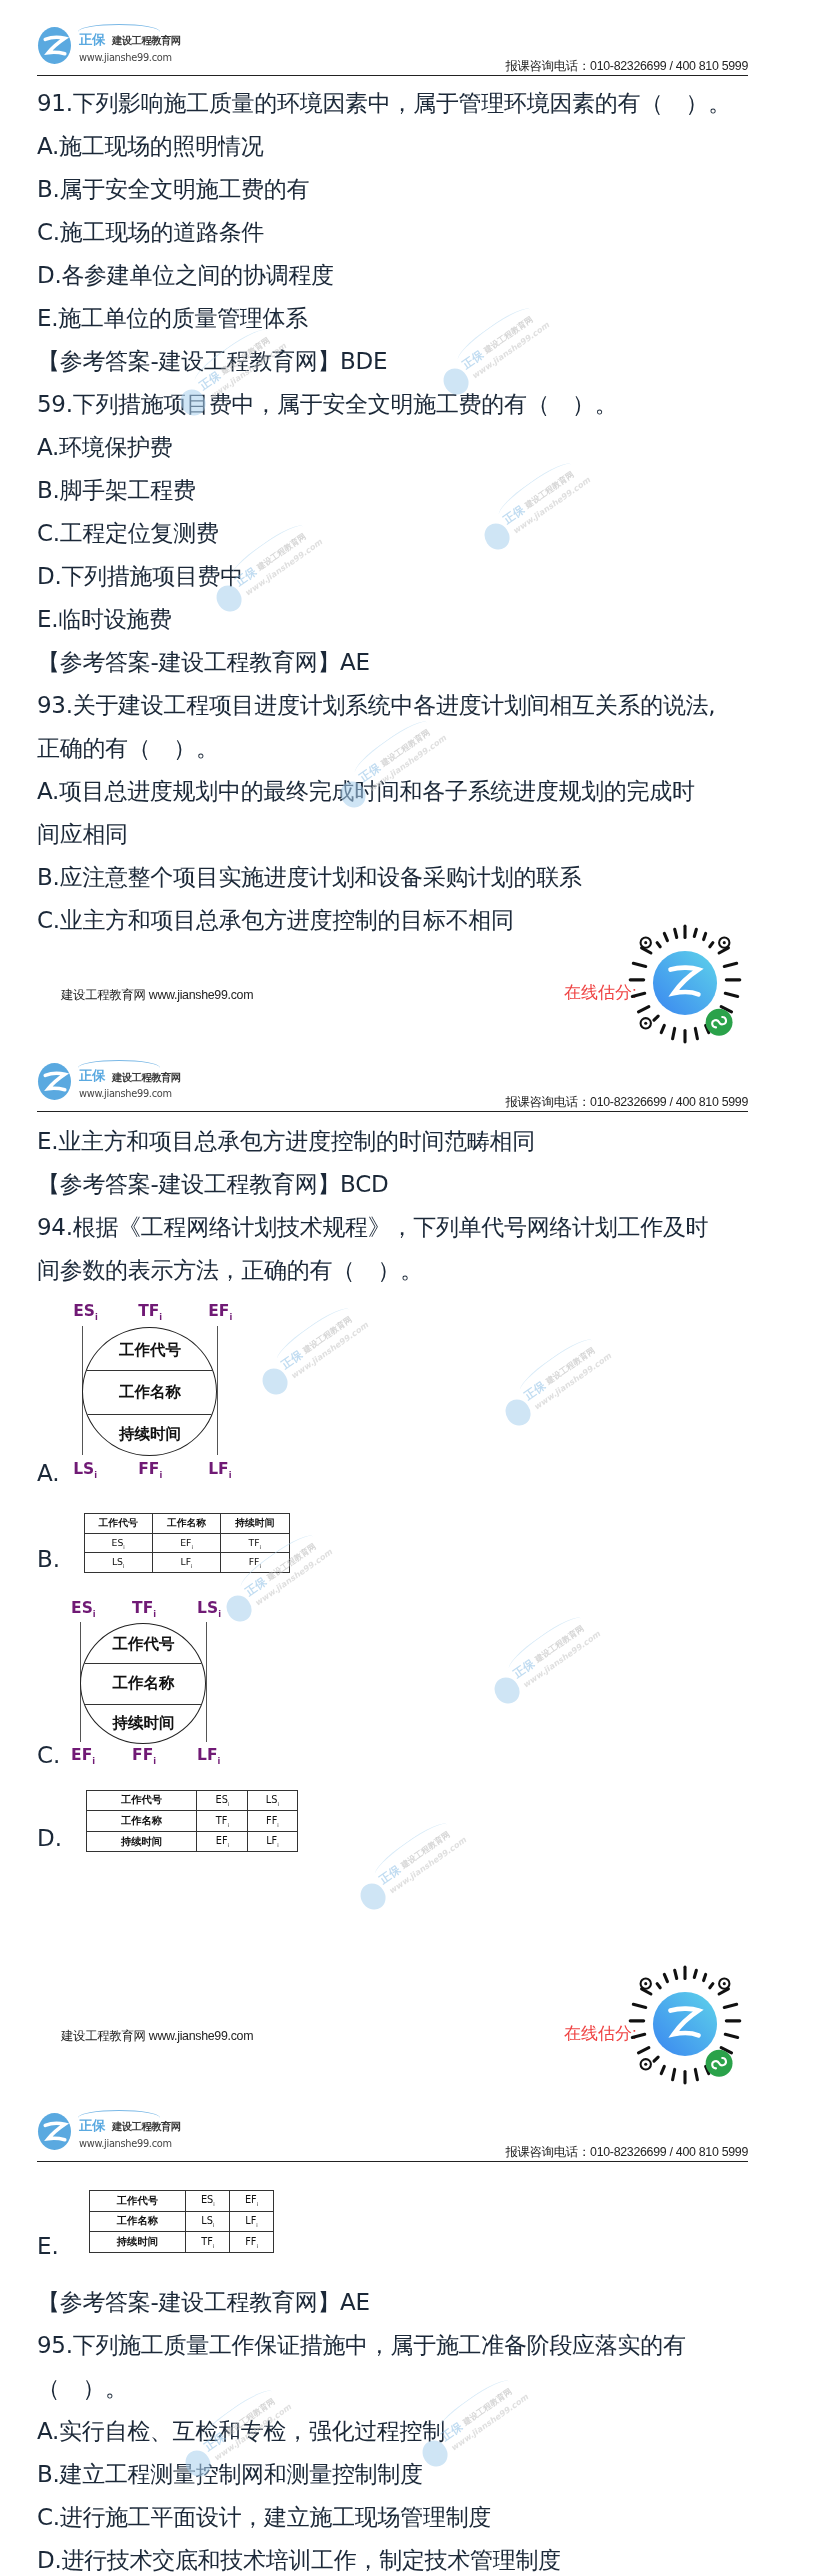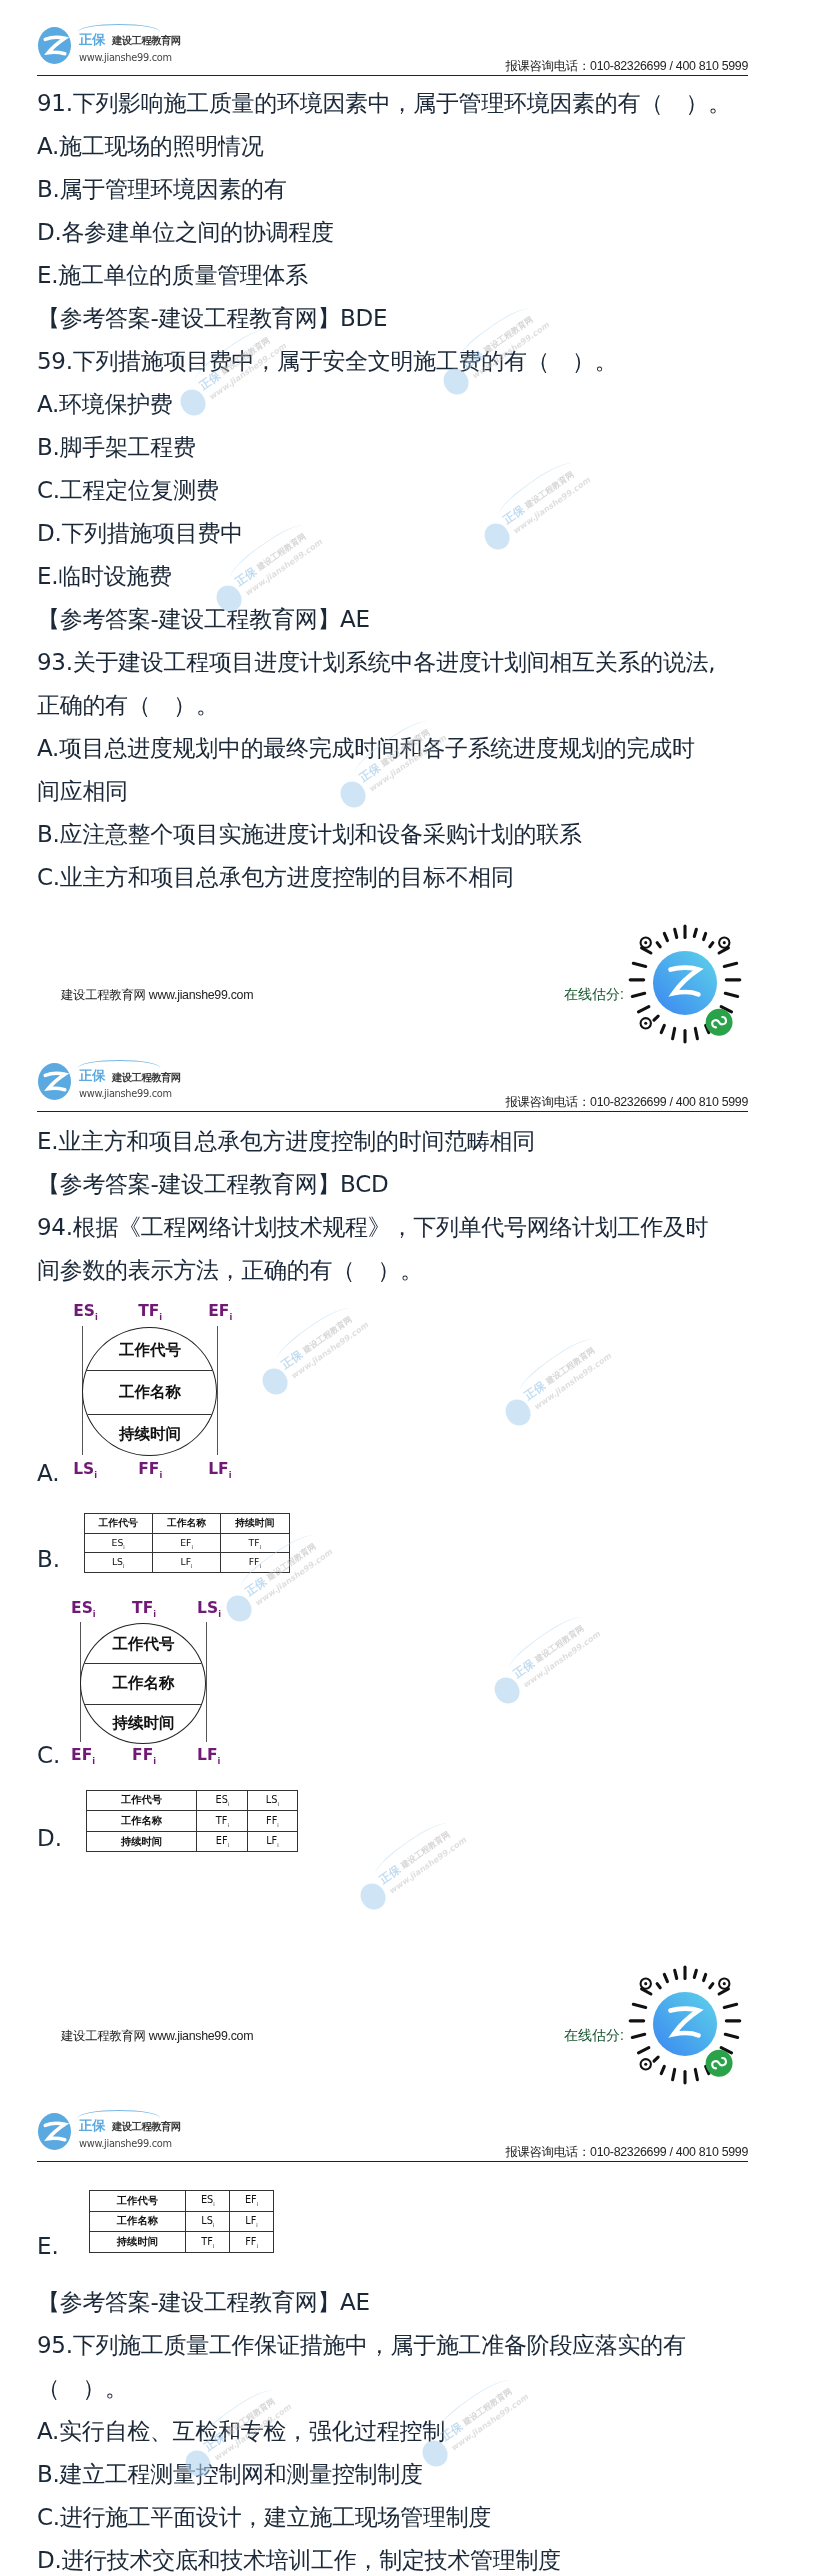--- a/index.html
+++ b/index.html
@@ -48,21 +48,21 @@
   table.fig td { border: 1px solid #333; text-align: center; color: #111; padding: 0 4.1px; }
   table.fig td sub { font-size: 5.2px; }
   table.fig.small td { font-size: 9.3px; height: 19.6px; }
   table.fig.small td.hd { font-weight: bold; font-size: 9.8px; }
   table.fig.medium td { font-size: 9.8px; height: 20.6px; }
   table.fig.medium td.hd { font-weight: bold; font-size: 10.3px; }
 
   
   .footer { position: absolute; left: 49px; right: 77px; height: 134px; bottom: 0; }
   .footer-site { position: absolute; left: 12px; bottom: 47px; font-size: 12.4px; color: #222; font-family: "Liberation Sans", sans-serif; letter-spacing: -0.3px; }
-  .footer-est { position: absolute; left: 515px; bottom: 47px; font-size: 14px; color: #14532d; font-family: "Liberation Sans", sans-serif; }
+  .footer-est { position: absolute; left: 515px; bottom: 47px; font-size: 17px; color: #ef4444; font-family: "Liberation Sans", sans-serif; }
   .qr { position: absolute; left: 574px; bottom: 5.2px; width: 124px; height: 124px; }
 
   
   .wm { position: absolute; width: 124px; height: 62px; transform: rotate(-35deg); opacity: 0.55; pointer-events: none; }
   .wm .wm-circle { position: absolute; left: 0; top: 20.6px; width: 24px; height: 27px; border-radius: 50%; background: #a9d0ee; }
   .wm .wm-arc { position: absolute; left: 26px; top: 9.3px; width: 88px; height: 18.5px; border-top: 1.5px solid #bcdcf2; border-radius: 50% 50% 0 0; }
   .wm .wm-brand { position: absolute; left: 27px; top: 18.5px; font-size: 11.3px; font-weight: bold; color: #8fc0e6; }
   .wm .wm-name { position: absolute; left: 53px; top: 20.6px; font-size: 8.2px; font-weight: bold; color: #b6b6b6; }
   .wm .wm-url { position: absolute; left: 29px; top: 35px; font-size: 8.2px; font-weight: bold; color: #c6c6c6; font-style: italic; }
 </style>
@@ -83,21 +83,22 @@
       <span class="logo-url">www.jianshe99.com</span>
     </div>
     <span class="hotline">报课咨询电话：010-82326699 / 400 810 5999</span>
     <div class="rule"></div>
   </div>
 
   <div class="content">
     <div class="q-block">
       <div class="line">91.下列影响施工质量的环境因素中，属于管理环境因素的有（　）。</div>
       <div class="line">A.施工现场的照明情况</div>
-      <div class="line">B.属于管理环境因素的有</div>
+      <div class="line">B.属于安全文明施工费的有</div>
+      <div class="line">C.施工现场的道路条件</div>
       <div class="line">D.各参建单位之间的协调程度</div>
       <div class="line">E.施工单位的质量管理体系</div>
       <div class="line">【参考答案-建设工程教育网】BDE</div>
     </div>
     <div class="q-block">
       <div class="line">59.下列措施项目费中，属于安全文明施工费的有（　）。</div>
       <div class="line">A.环境保护费</div>
       <div class="line">B.脚手架工程费</div>
       <div class="line">C.工程定位复测费</div>
       <div class="line">D.下列措施项目费中</div>

